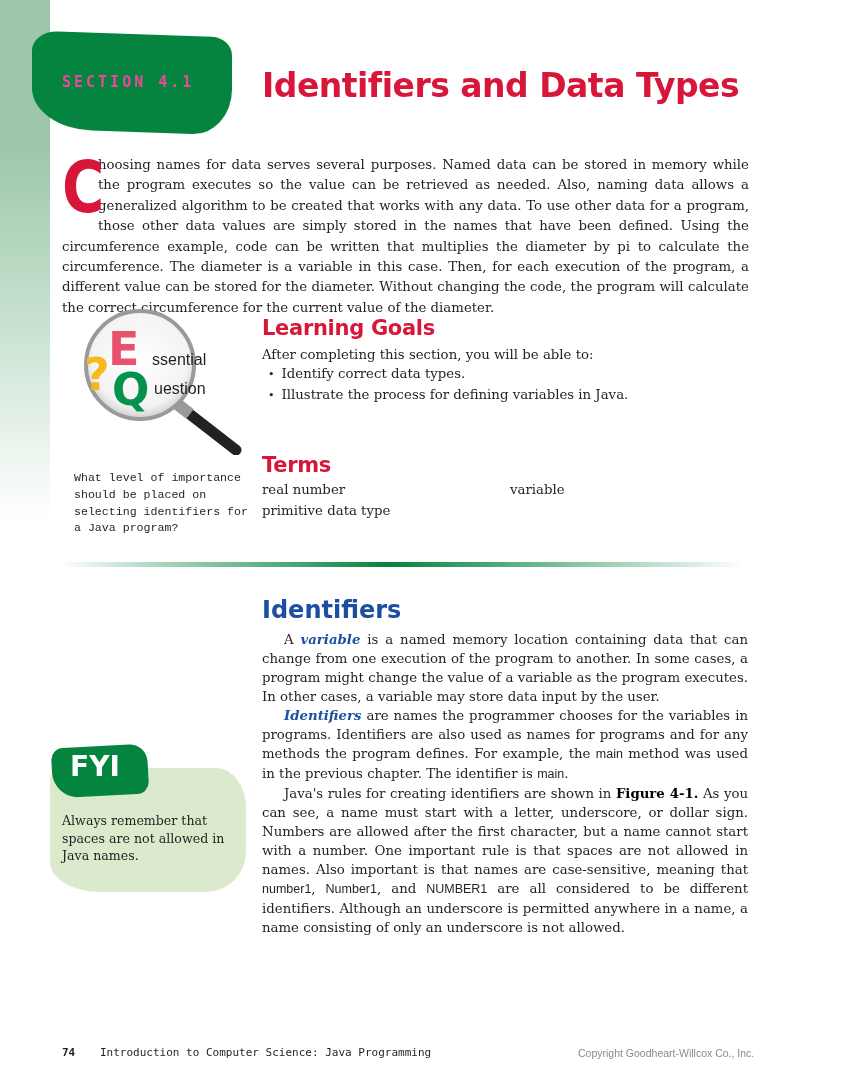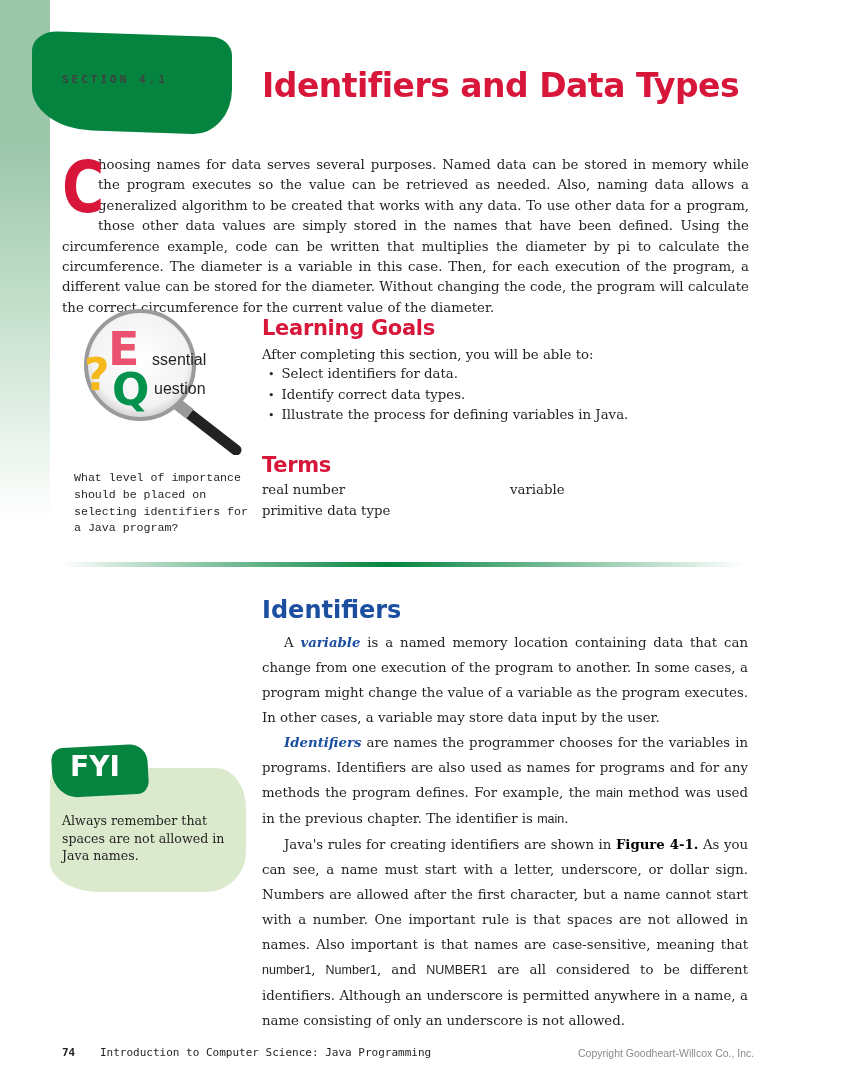--- a/index.html
+++ b/index.html
@@ -13,22 +13,22 @@
       background: linear-gradient(to bottom, #9cc7ab 0%, #9cc7ab 28%, #c5e0cd 60%, #ffffff 100%);
     }
     .section-tag {
       position: absolute; left: 32px; top: 34px; width: 200px; height: 98px;
       background: #04843f;
       border-radius: 26px 20px 40px 60px / 20px 18px 46px 40px;
       transform: skewY(2deg);
     }
     .section-tag-label {
       position: absolute; left: 62px; top: 73px;
-      color: #404040; font-family: "DejaVu Sans Mono", monospace; font-weight: bold;
-      font-size: 11px; letter-spacing: 3px;
+      color: #ec4899; font-family: "DejaVu Sans Mono", monospace; font-weight: bold;
+      font-size: 15px; letter-spacing: 3px;
     }
     .page-title {
       position: absolute; left: 262px; top: 66px;
       color: #d7163a; font-family: "DejaVu Sans", sans-serif; font-weight: bold;
       font-size: 33px; letter-spacing: -0.5px; margin: 0;
     }
     .intro {
       position: absolute; left: 62px; top: 155px; width: 687px;
       font-size: 13.3px; line-height: 20.4px; text-align: justify; margin: 0;
     }
@@ -63,21 +63,21 @@
       position: absolute; left: 60px; top: 562px; width: 685px; height: 5px;
       background: linear-gradient(to right, rgba(4,132,63,0) 0%, rgba(4,132,63,0.35) 15%, #04843f 48%, rgba(4,132,63,0.35) 82%, rgba(4,132,63,0) 100%);
       border-radius: 3px;
     }
     .h-blue {
       position: absolute; left: 262px; top: 596px; margin: 0;
       color: #1c4fa0; font-family: "DejaVu Sans", sans-serif; font-weight: bold; font-size: 24px;
     }
     .body-text {
       position: absolute; left: 262px; top: 630px; width: 486px;
-      font-size: 13.3px; line-height: 25px; text-align: justify;
+      font-size: 13.3px; line-height: 19px; text-align: justify;
     }
     .body-text p { margin: 0; text-indent: 22px; }
     .term-blue { color: #1c4fa0; font-weight: bold; font-style: italic; }
     .fig-ref { color: #000000; font-weight: bold; }
     .code { font-family: "Liberation Sans", sans-serif; font-size: 12.5px; }
     .fyi-box {
       position: absolute; left: 50px; top: 768px; width: 196px; height: 124px;
       background: #dbeacc;
       border-radius: 10px 30px 40px 50px / 14px 40px 40px 30px;
     }
@@ -133,21 +133,20 @@
   <text x="50" y="60" font-family="DejaVu Sans, sans-serif" font-weight="bold" font-size="46" fill="#e9516e">E</text>
   <text x="54" y="100" font-family="DejaVu Sans, sans-serif" font-weight="bold" font-size="44" fill="#05924d">Q</text>
   <text x="94" y="60" font-family="Liberation Sans, sans-serif" font-size="16" fill="#231f20">ssential</text>
   <text x="96" y="89" font-family="Liberation Sans, sans-serif" font-size="16" fill="#231f20">uestion</text>
 </svg>
 <p class="eq-caption">What level of importance should be placed on selecting identifiers for a Java program?</p>
 
 <h2 class="h-red goals-title">Learning Goals</h2>
 <p class="goals-intro">After completing this section, you will be able to:</p>
 <ul class="goals-list">
-  <li>Select identifiers for data.</li>
   <li>Identify correct data types.</li>
   <li>Illustrate the process for defining variables in Java.</li>
 </ul>
 
 <h2 class="h-red terms-title">Terms</h2>
 <div class="terms-grid">
   <span>real number</span>
   <span>variable</span>
   <span>primitive data type</span>
 </div>

